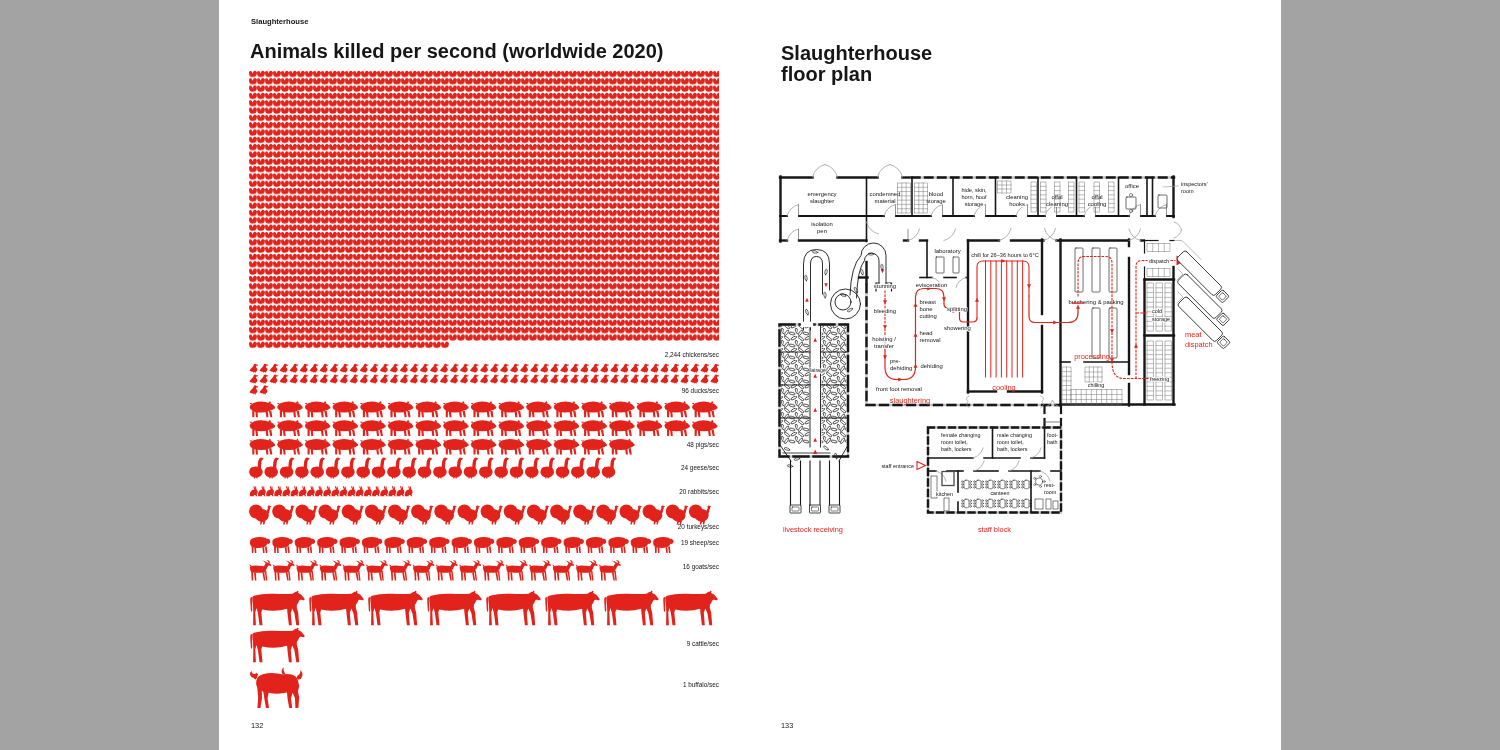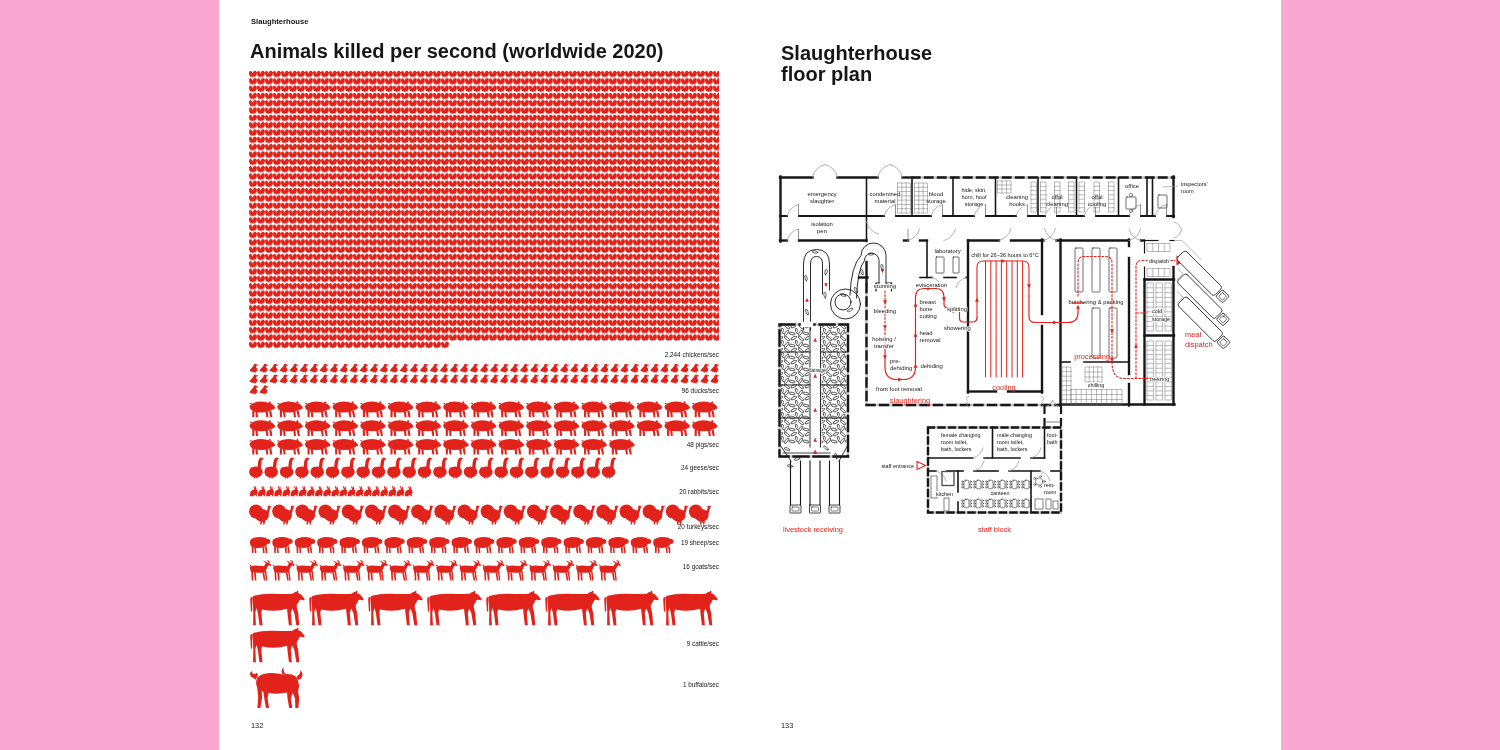--- a/index.html
+++ b/index.html
@@ -1,14 +1,14 @@
 <!DOCTYPE html>
 <html><head><meta charset="utf-8"><title>spread</title><style>
 html,body{margin:0;padding:0;background:#000;}
-.wrap{position:relative;width:1500px;height:750px;background:#f9a8d4;overflow:hidden;}
+.wrap{position:relative;width:1500px;height:750px;background:#a3a3a3;overflow:hidden;}
 text{font-family:"Liberation Sans",sans-serif;}
 </style></head><body>
 <div class="wrap">
 <svg width="1500" height="750" viewBox="0 0 1500 750" fill="#161616" xmlns="http://www.w3.org/2000/svg">
 <defs>
 <pattern id="chick" width="8" height="7.32" patternUnits="userSpaceOnUse" x="249" y="70">
           <path d="M0.0,2.4 Q0.15,1.0 1.4,0.95 Q2.6,0.95 3.1,2.3 L3.6,3.5 L4.15,2.15 Q4.7,0.8 5.8,0.8 Q6.9,0.8 7.3,1.65 L8.0,2.05 L7.85,2.9 L7.8,4.0 Q7.8,5.9 6.3,6.7 Q5.0,7.15 3.0,7.05 Q1.0,6.95 0.45,5.5 Q0.02,3.9 0.0,2.4 Z" fill="#e2231b"></path>
         </pattern>
 <pattern id="sqg" width="14" height="12" patternUnits="userSpaceOnUse">
           <g fill="none" stroke="#2a2a2a" stroke-width="0.75">

